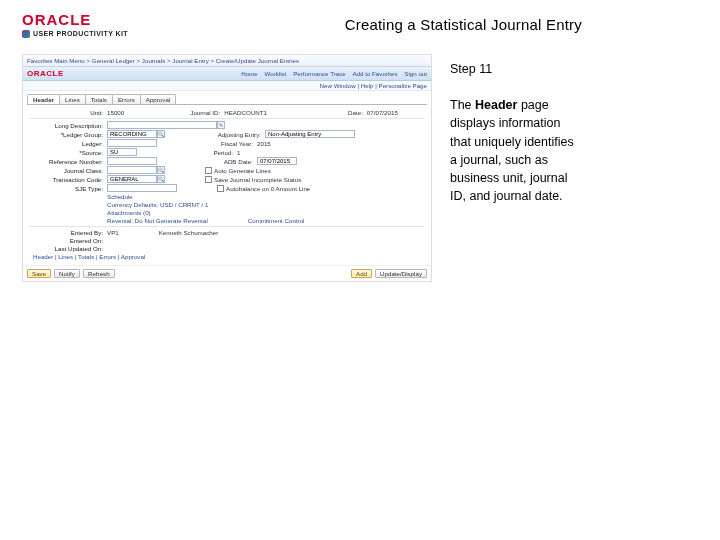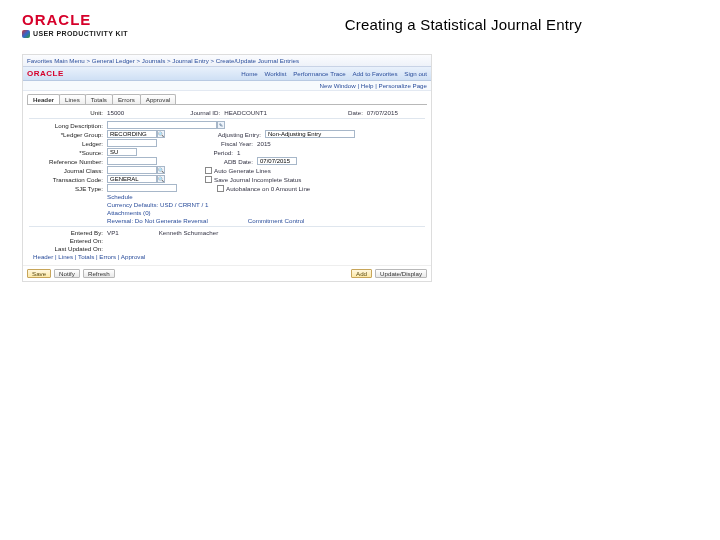--- a/index.html
+++ b/index.html
@@ -214,15 +214,21 @@
           <span class="btn gray">Refresh</span>
         </div>
         <div class="right">
           <span class="btn">Add</span>
           <span class="btn gray">Update/Display</span>
         </div>
       </div>
     </div>
   </div>
 
+  <div class="text-col">
+    <div class="step-label">Step 11</div>
+    <p>
+      <span>The </span><b>Header</b><span> page displays information that uniquely identifies a journal, such as business unit, journal ID, and journal date.</span>
+    </p>
+  </div>
 </div>
 
 </div>
 
 </body></html>

